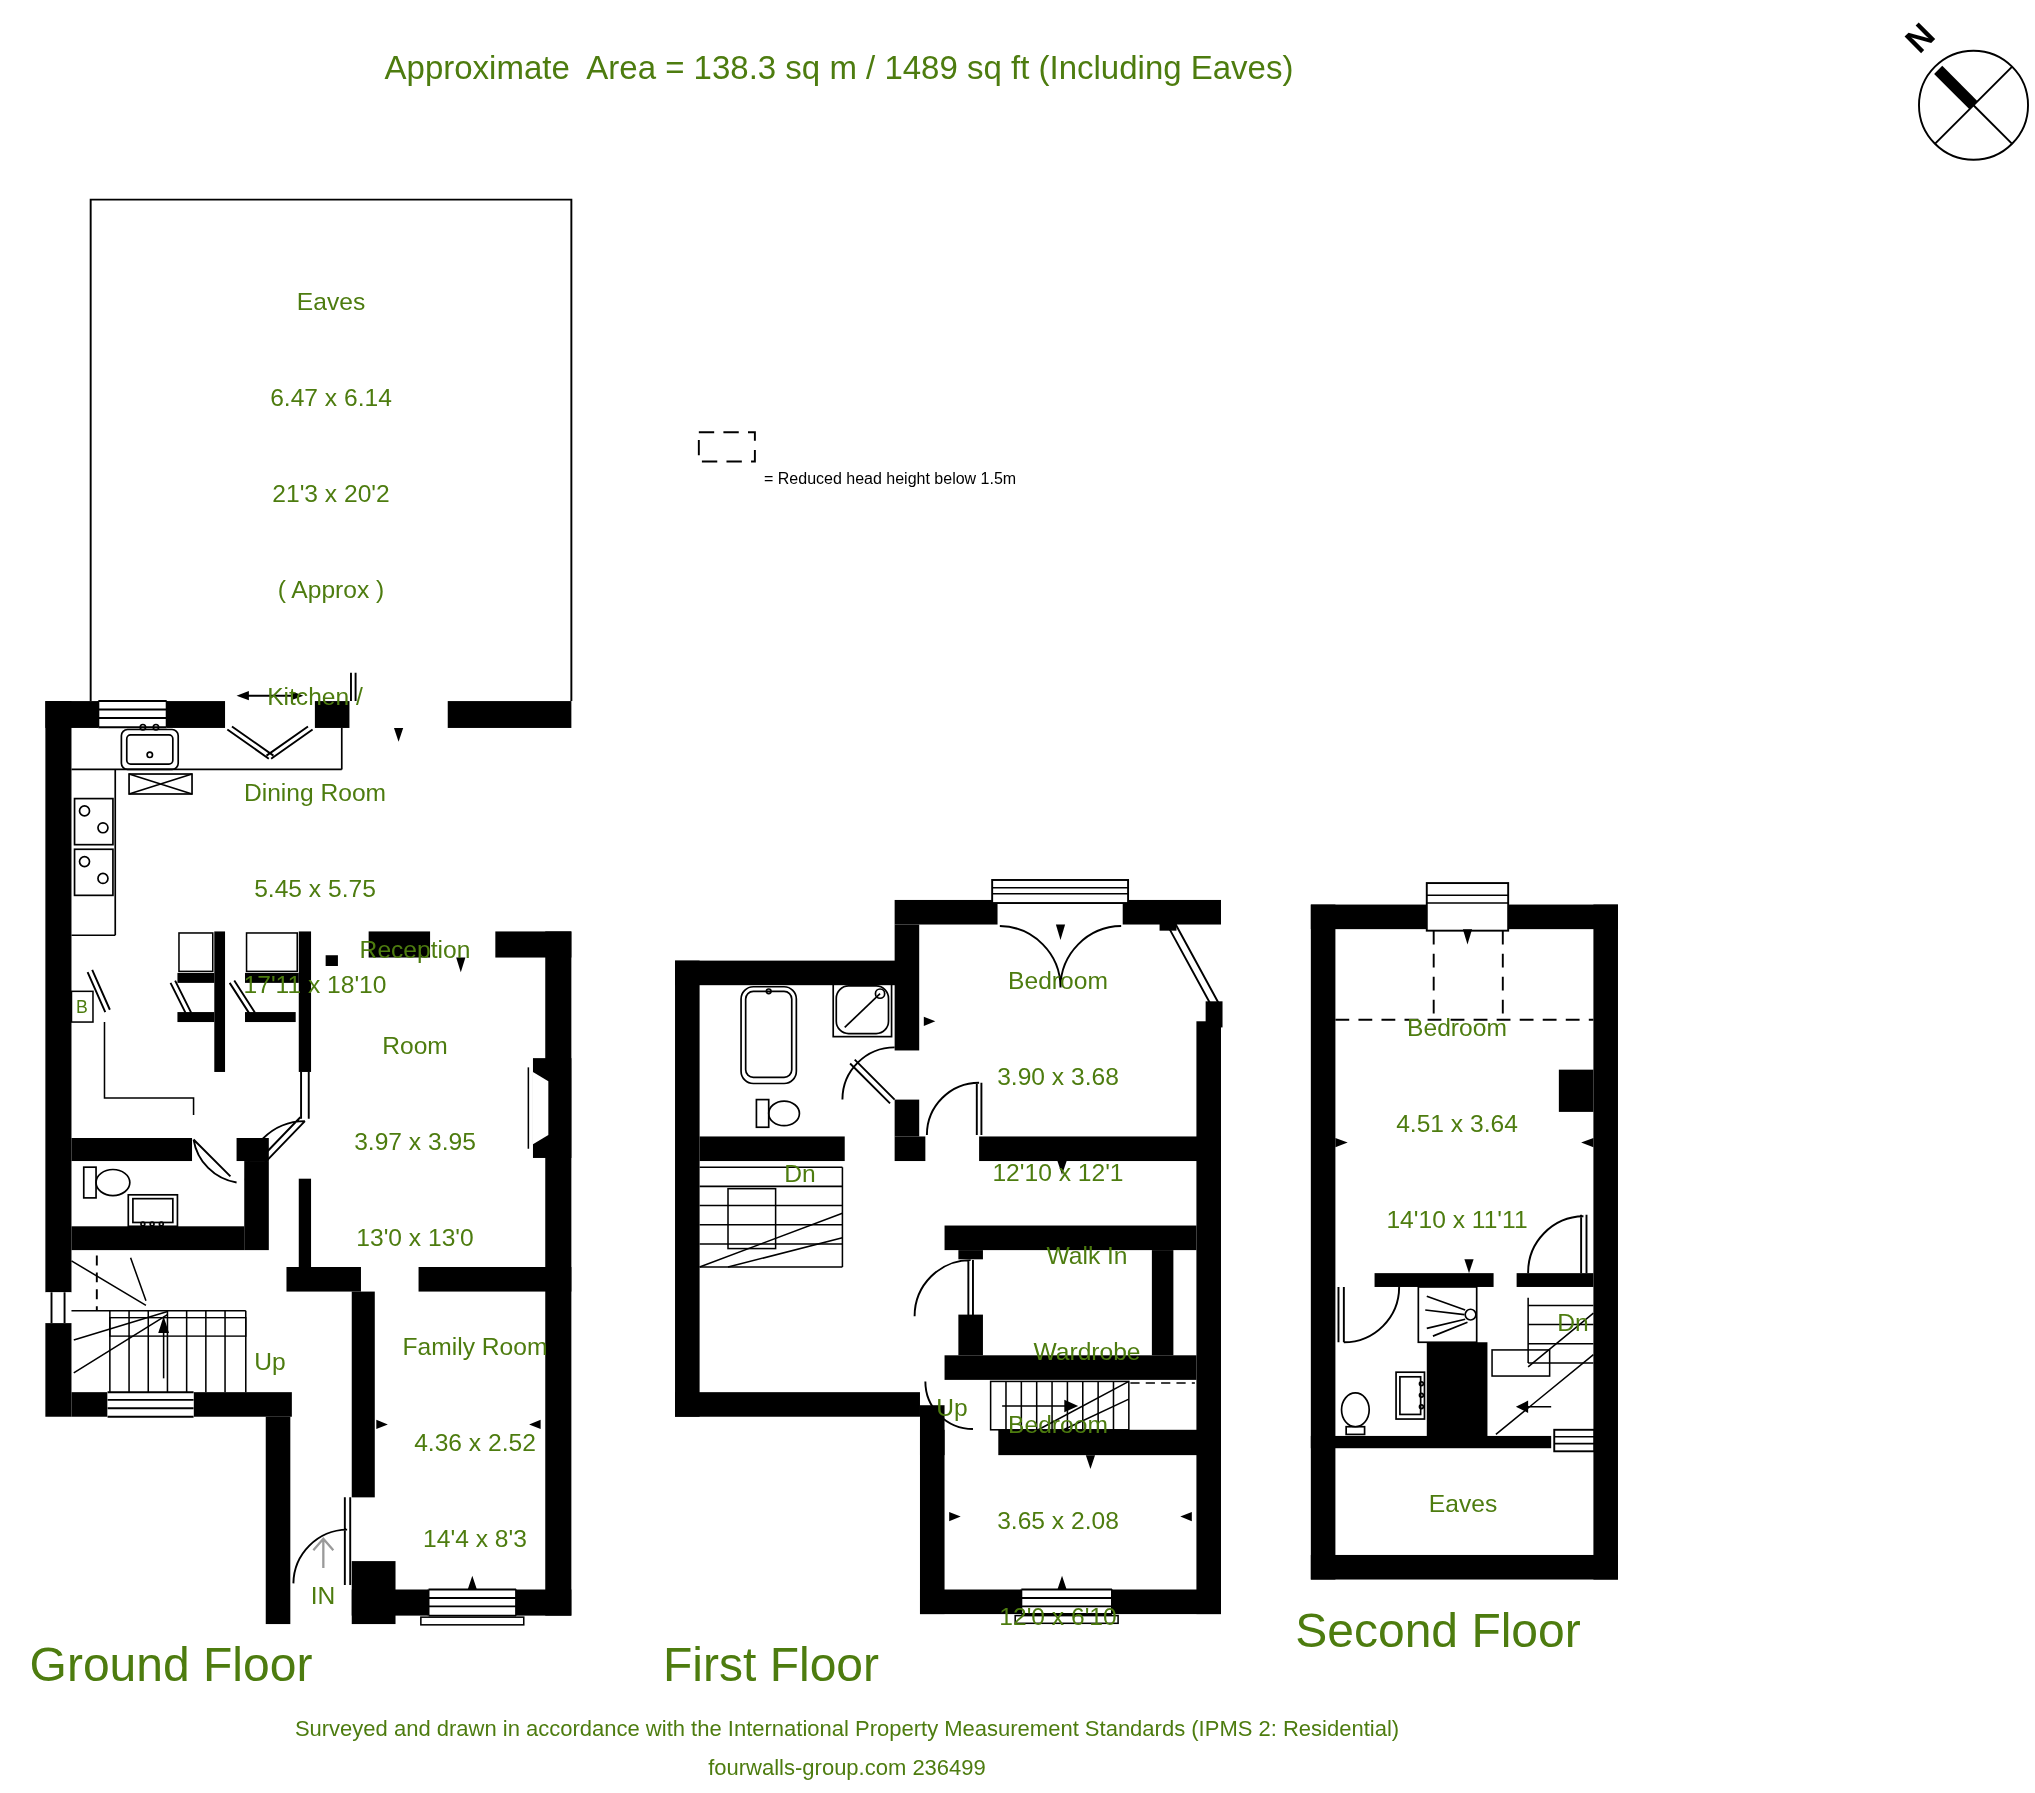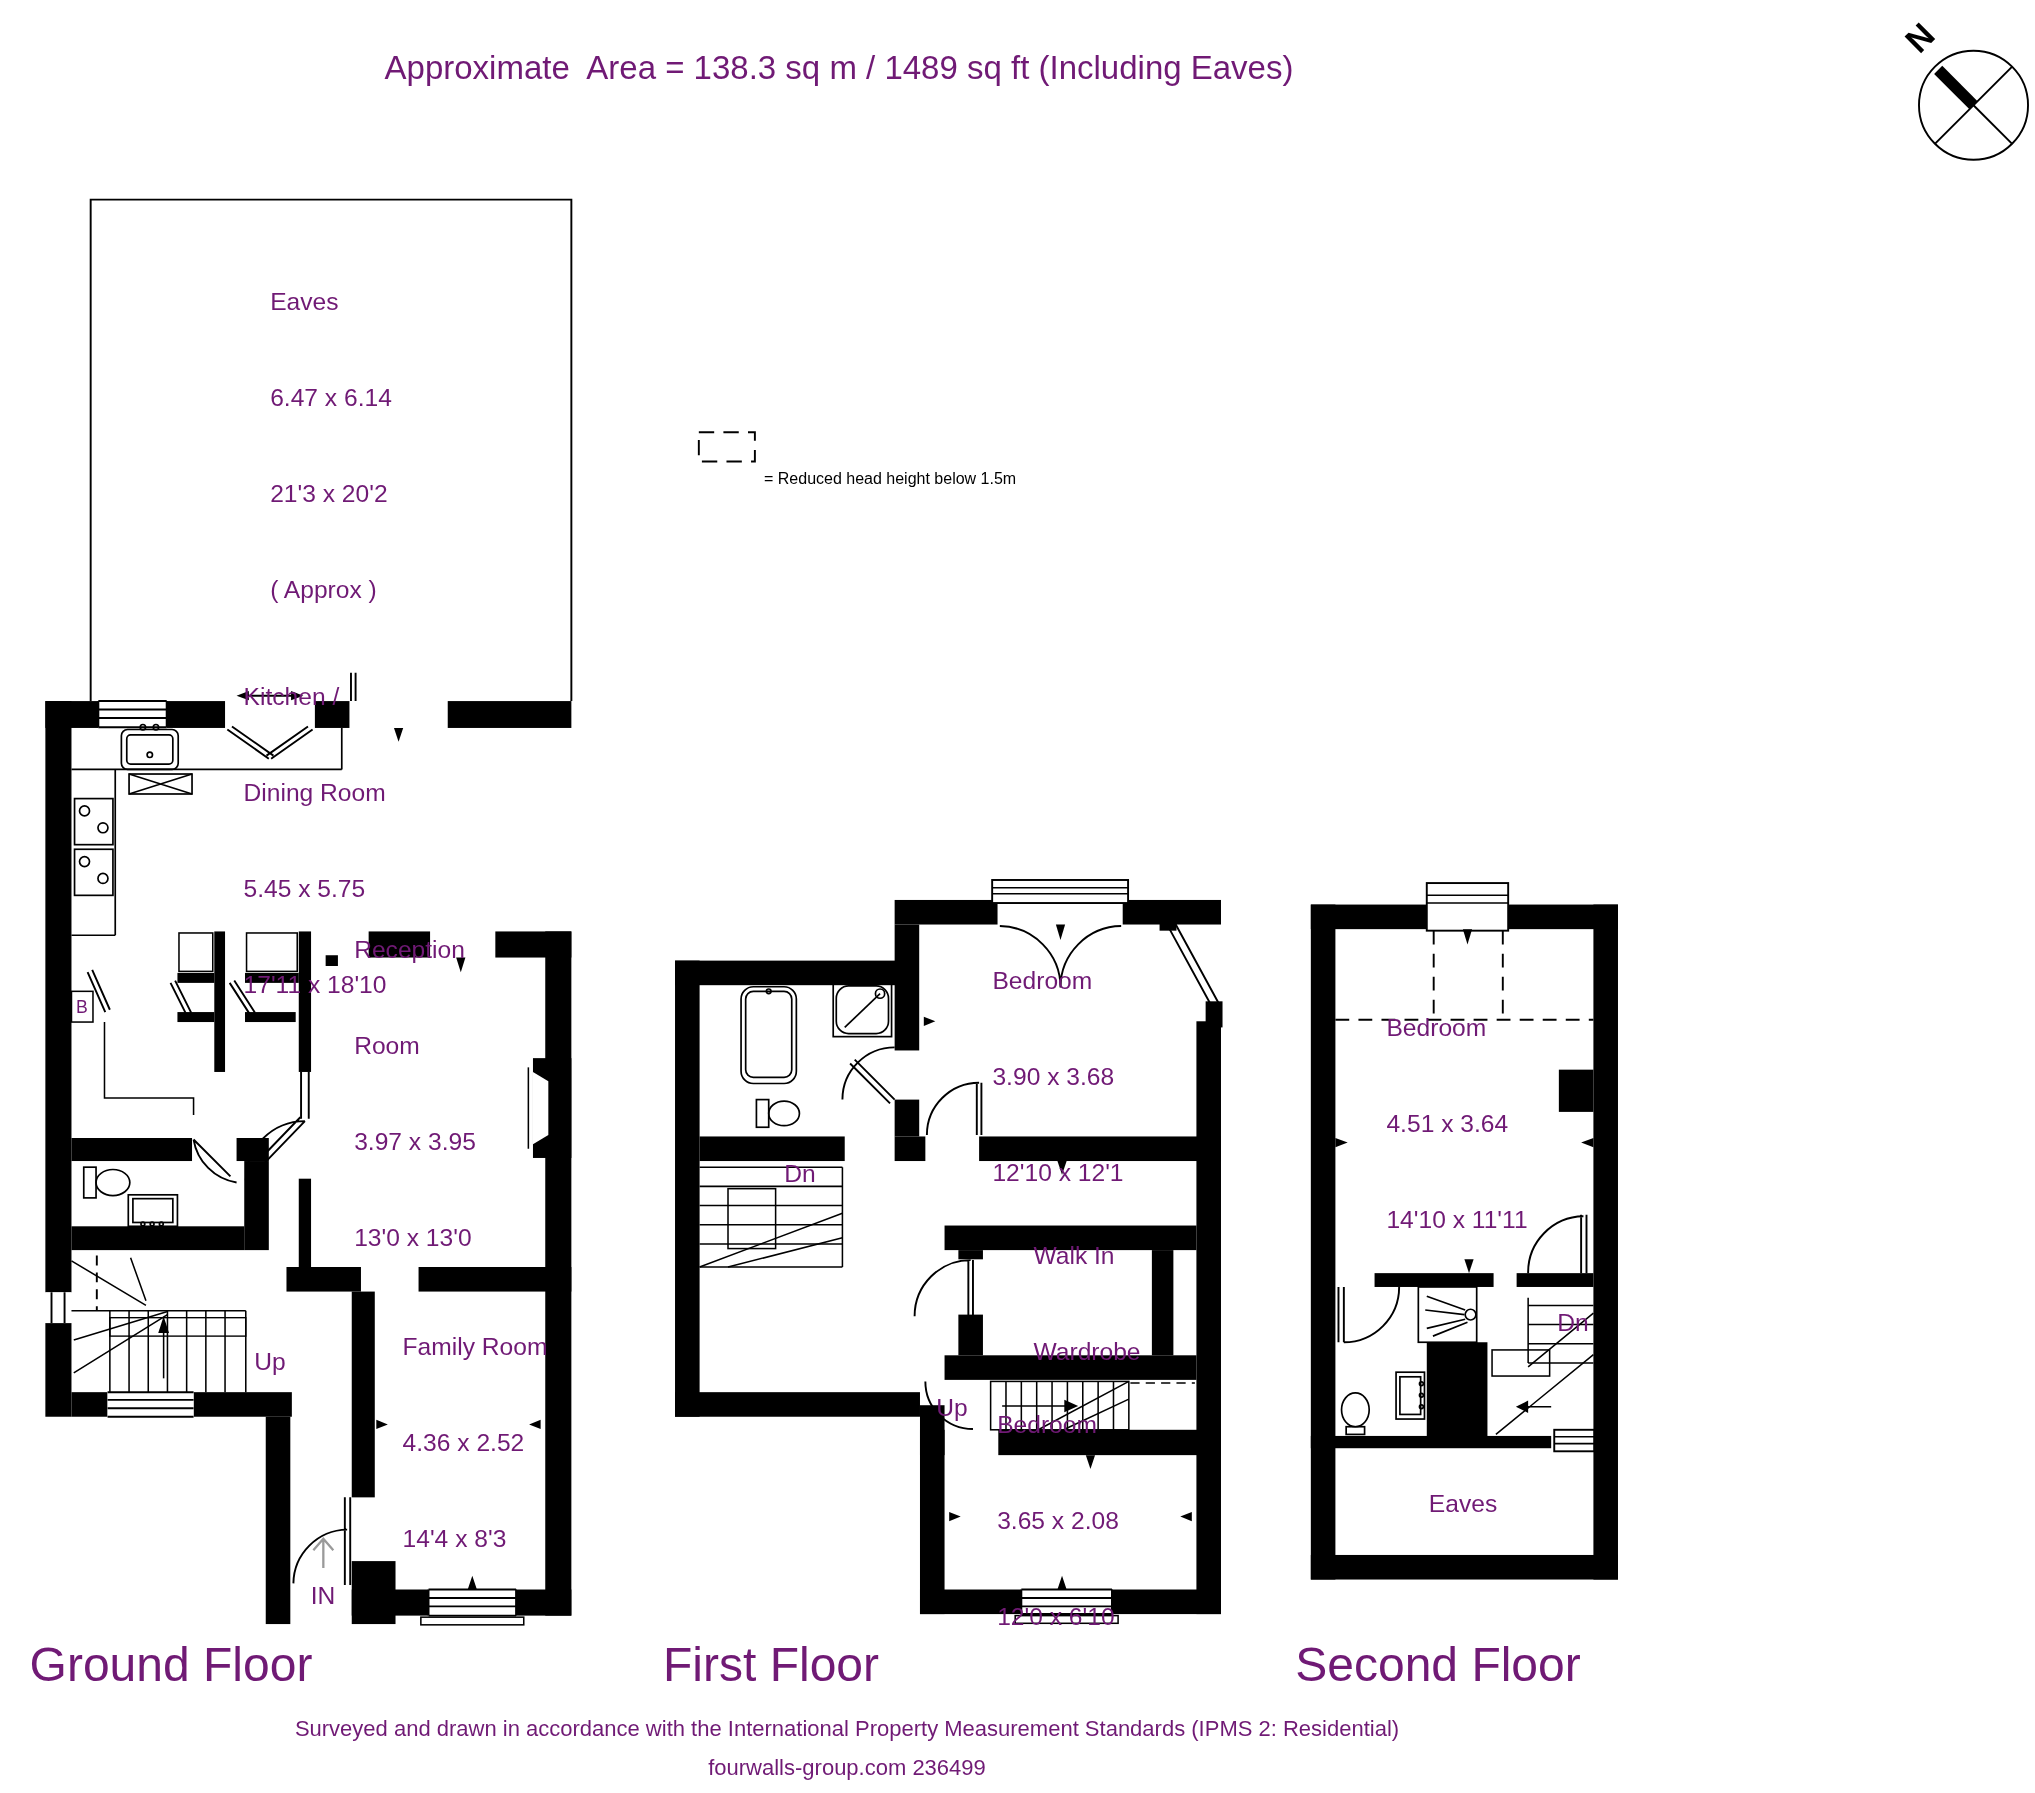--- a/index.html
+++ b/index.html
@@ -1,20 +1,20 @@
 <!DOCTYPE html>
 <html style="font-size:12.3px"><head>
 <meta charset="utf-8">
 <style>
   html,body{margin:0;padding:0;background:#fff;}
   #stage{position:relative;width:2035px;height:1793px;background:#fff;overflow:hidden;
          font-family:"Liberation Sans",sans-serif;color:#000;}
   #plan{position:absolute;left:0;top:0;}
   .lbl{position:absolute;transform:translate(-50%,-50%);font:24.6px/32px "Liberation Sans",sans-serif;
-       color:#701a75;text-align:left;white-space:pre-wrap;}
+       color:#4d7c0f;text-align:center;white-space:pre-wrap;}
   .hdr{font-size:33px;line-height:40px;}
   .title{font-size:48px;line-height:45px;}
   .ftr{font-size:22px;line-height:37px;}
   .legend{position:absolute;transform:translateY(-50%);font:16px/20px "Liberation Sans",sans-serif;white-space:pre;margin-top:32px;}
   .small{font-size:17.7px;line-height:20px;}
   .north{position:absolute;transform:translate(-50%,-50%) rotate(-45deg);font:bold 34px "Liberation Sans",sans-serif;}
 </style>
 </head>
 <body>
 
@@ -362,19 +362,19 @@
     <div>Bedroom</div>
     <div>4.51 x 3.64</div>
     <div>14'10 x 11'11</div>
   </div>
 
   <div class="lbl" style="left:1463px;top:1504px">Eaves</div>
   <div class="lbl" style="left:1573px;top:1323px">Dn</div>
 
   <div class="lbl title" style="left:171px;top:1664px">Ground Floor</div>
   <div class="lbl title" style="left:771px;top:1664px">First Floor</div>
-  <div class="lbl title" style="left:1438px;top:1664px">Second Floor</div>
+  <div class="lbl title" style="left:1438px;top:1630px">Second Floor</div>
 
   <div class="lbl ftr" style="left:847px;top:1728px">Surveyed and drawn in accordance with the International Property Measurement Standards (IPMS 2: Residential)</div>
   <div class="lbl ftr" style="left:847px;top:1767px">fourwalls-group.com 236499</div>
 
 </div>
 
 
 </body></html>

